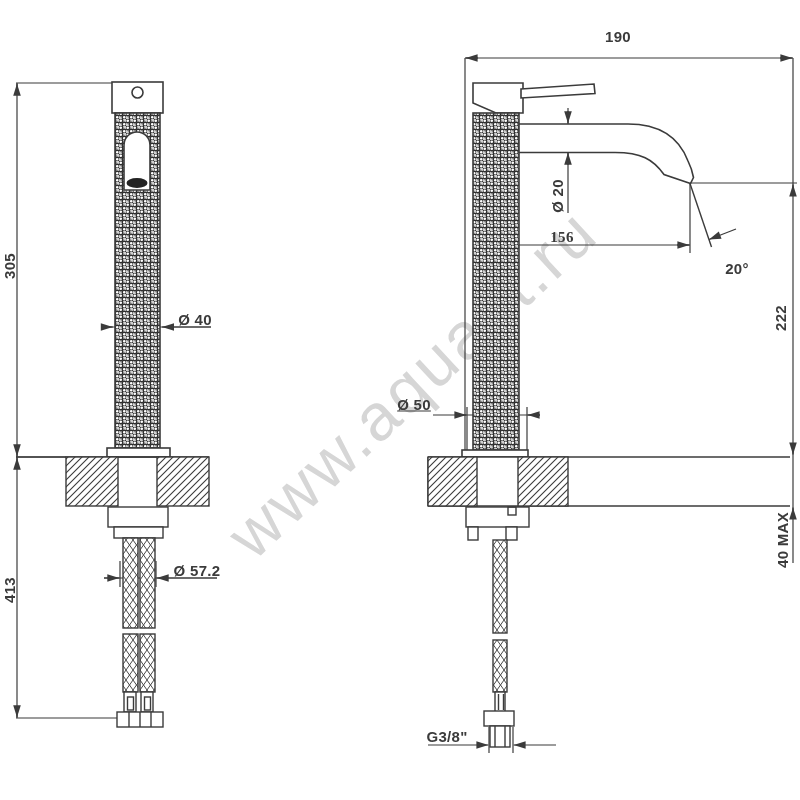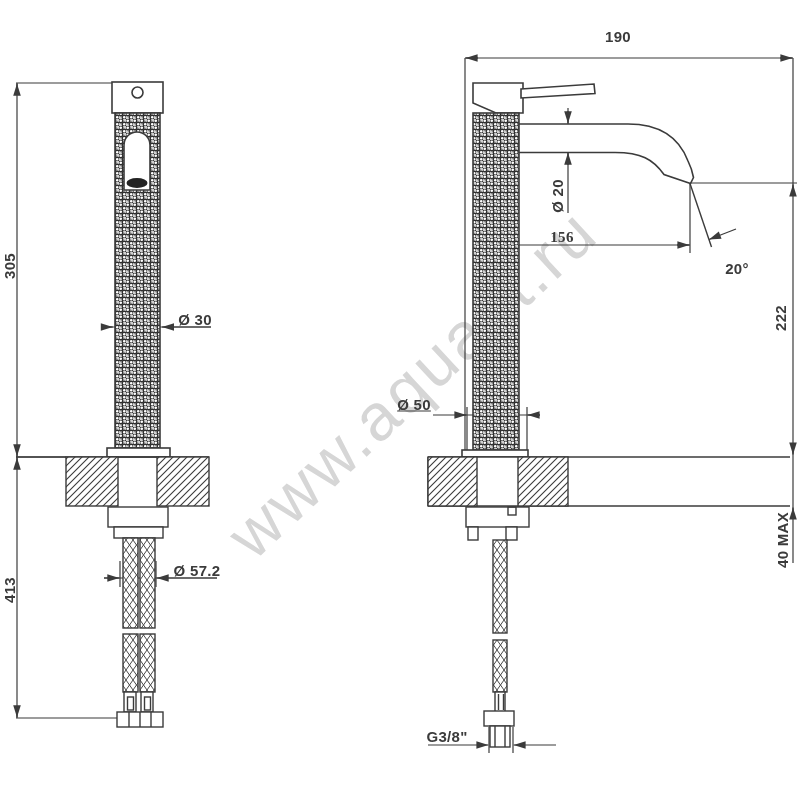--- a/index.html
+++ b/index.html
@@ -165,21 +165,21 @@
         <rect x="484" y="711" width="30" height="15" fill="#ffffff"></rect>
         <rect x="490" y="726" width="20" height="21" fill="#ffffff"></rect>
         <line x1="495" y1="726" x2="495" y2="747"></line>
         <line x1="505" y1="726" x2="505" y2="747"></line>
       </g>
     </g>
   </svg>
 
   <div class="dim-label rot" style="left:9px;top:266px;">305</div>
   <div class="dim-label rot" style="left:9px;top:590px;">413</div>
-  <div class="dim-label" style="left:195px;top:319px;">Ø 30</div>
+  <div class="dim-label" style="left:195px;top:319px;">Ø 40</div>
   <div class="dim-label" style="left:197px;top:570px;">Ø 57.2</div>
 
   <div class="dim-label" style="left:587px;top:36px;margin-left:31px;">190</div>
   <div class="dim-label rot" style="left:557px;top:196px;">Ø 20</div>
   <div class="dim-label" style="left:562px;top:237px;font-family:Liberation Serif, serif;">156</div>
   <div class="dim-label" style="left:737px;top:223px;margin-top:45px;">20°</div>
   <div class="dim-label rot" style="left:780px;top:318px;">222</div>
   <div class="dim-label rot" style="left:782px;top:540px;">40 MAX</div>
   <div class="dim-label" style="left:414px;top:404px;text-decoration:underline;">Ø 50</div>
   <div class="dim-label" style="left:447px;top:736px;">G3/8"</div>

